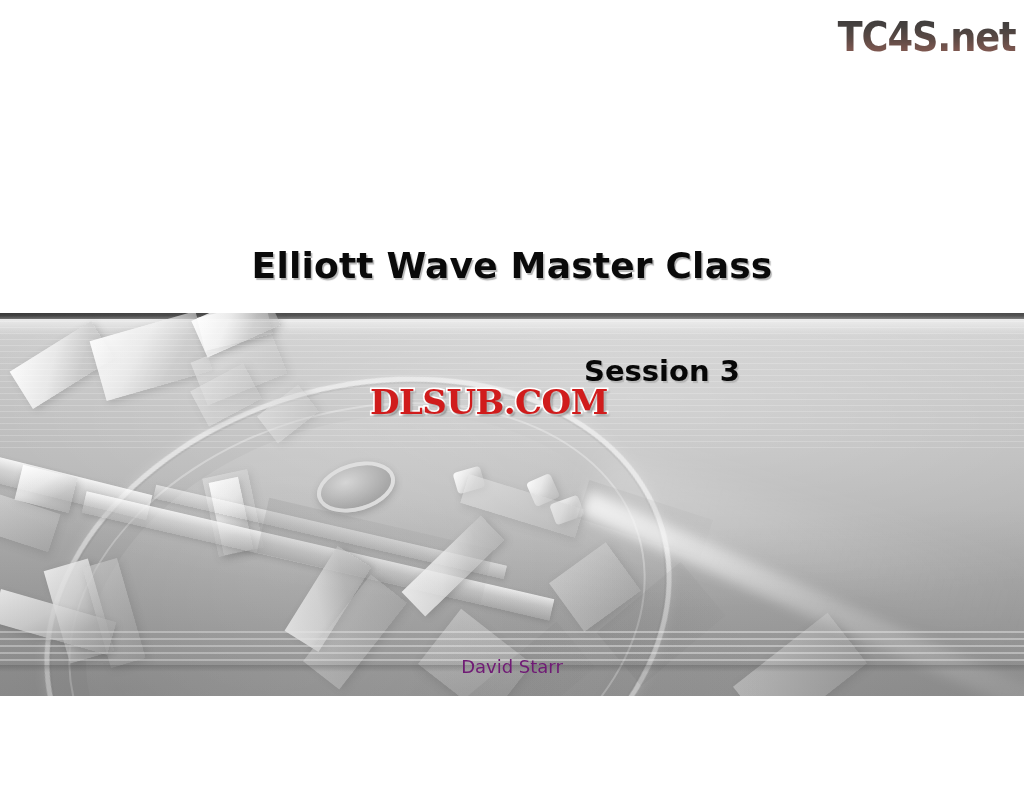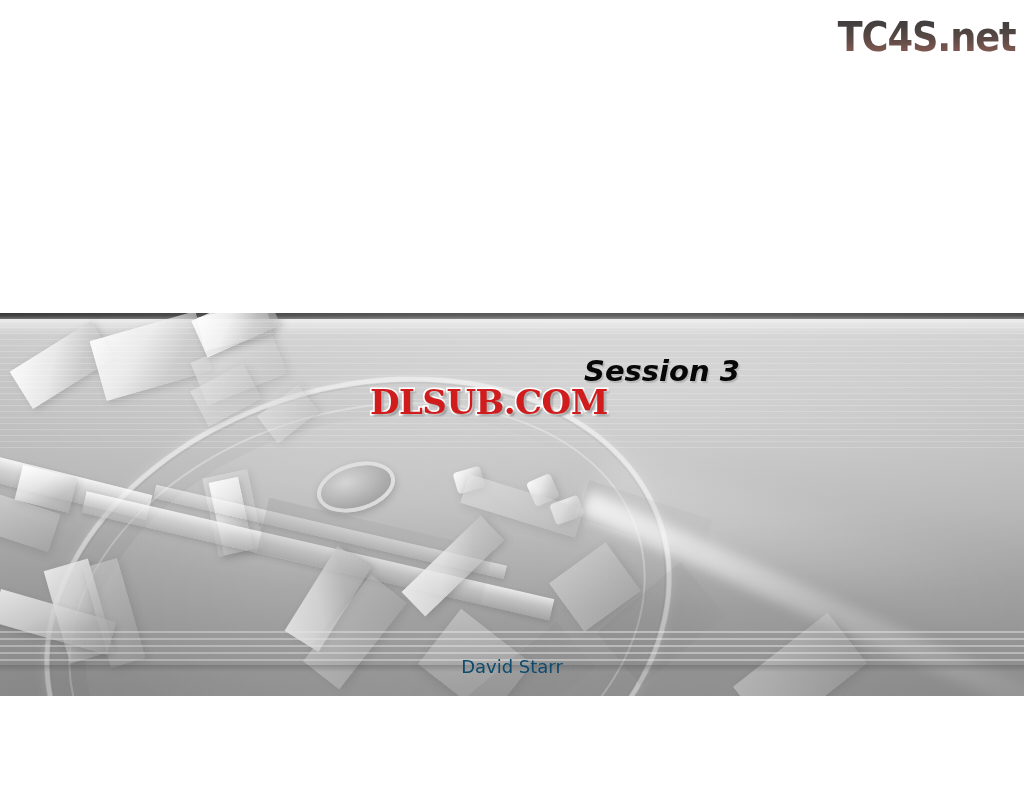--- a/index.html
+++ b/index.html
@@ -222,34 +222,33 @@
   .session {
     position: absolute;
     left: 584px; top: 341px;
     font-family: "DejaVu Sans", sans-serif;
     font-weight: 700;
     font-size: 29px;
     line-height: 34px;
     color: #070707;
     text-shadow: 1.5px 1.5px 1px rgba(150,150,150,0.5);
     white-space: nowrap;
-    font-style: italic;
   }
 
   
   .presenter {
     position: absolute;
     left: 0; top: 643px;
     width: 1024px;
     text-align: center;
     font-family: "DejaVu Sans", sans-serif;
     font-weight: 400;
     font-size: 18px;
     line-height: 22px;
-    color: #0c4a6e;
+    color: #701a75;
     white-space: nowrap;
   }
 
   
   .tx-footer {
     position: absolute;
     right: 9px;
     bottom: 14px;
     font-family: "DejaVu Serif", serif;
     font-weight: 700;
@@ -263,20 +262,21 @@
     white-space: nowrap;
   }
 </style>
 </head>
 <body>
 
 <div class="slide">
 
   <div class="tc4s-logo">TC4S.net</div>
 
+  <div class="slide-title">Elliott Wave Master Class</div>
 
   <div class="image-band">
 
     <div class="band-topbar"></div>
     <div class="band-topsheen"></div>
 
     <div class="ring-plate"></div>
     <div class="ring-outer"></div>
     <div class="ring-inner"></div>
     <div class="hub"></div>

